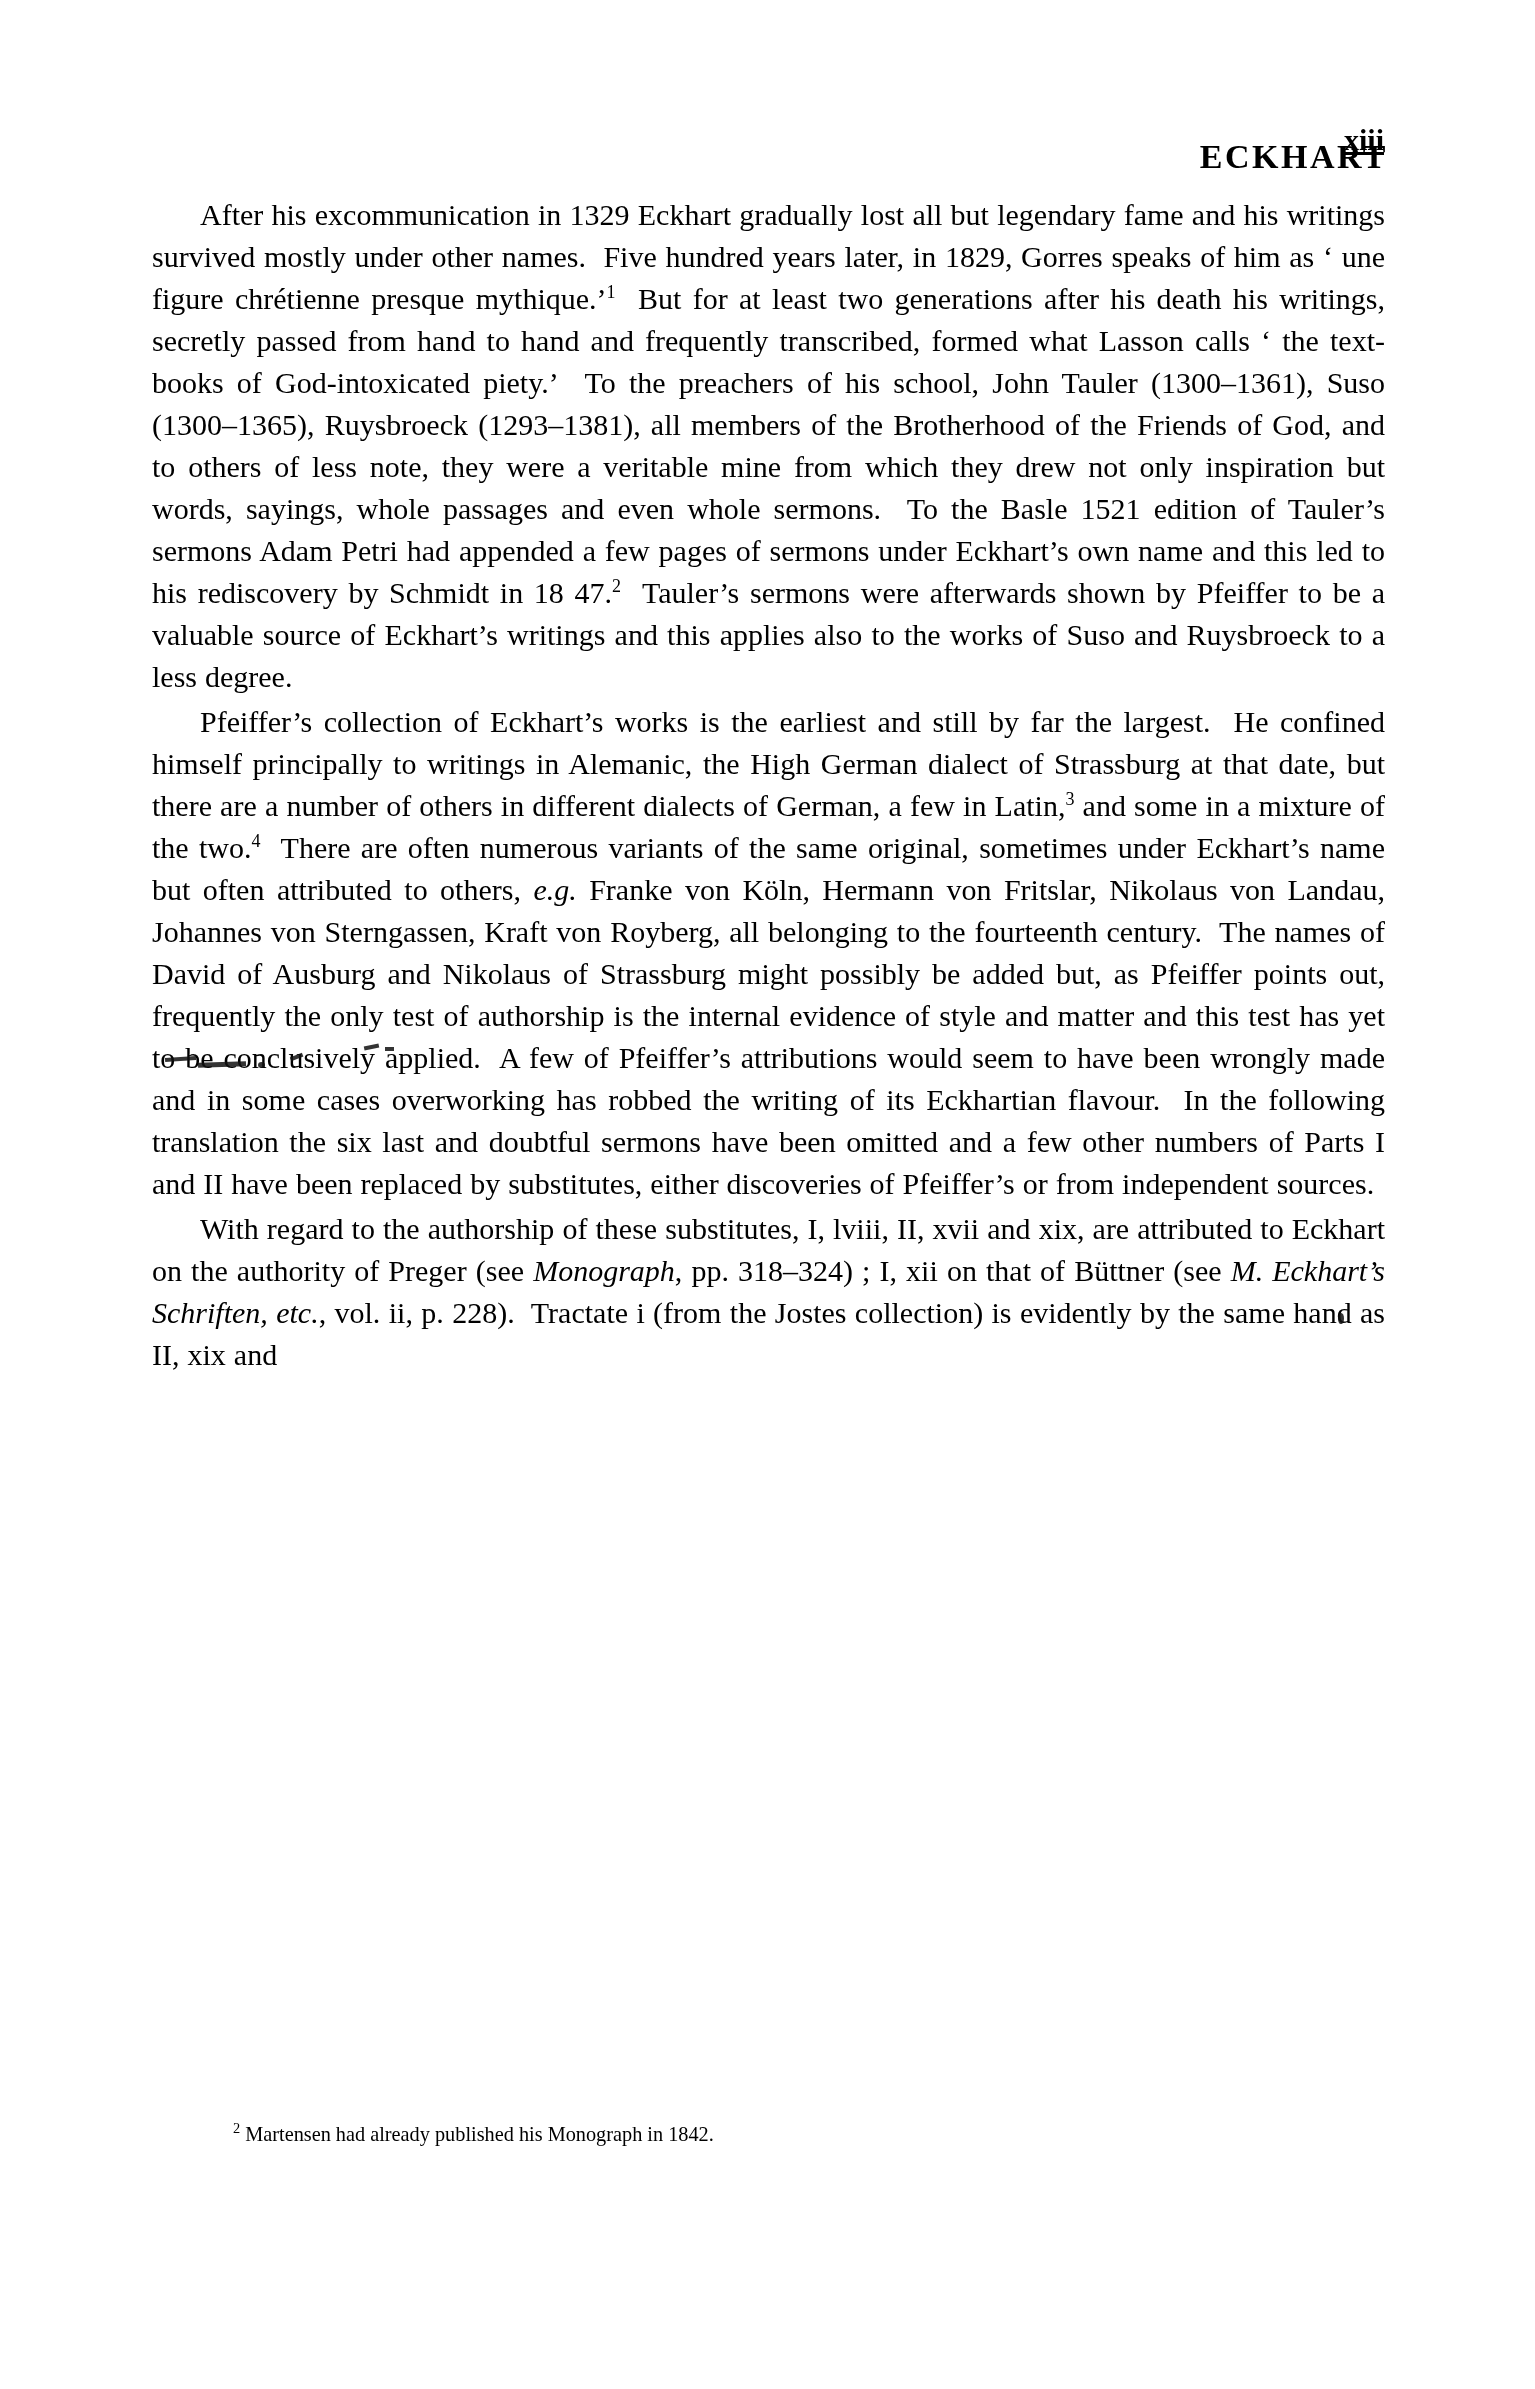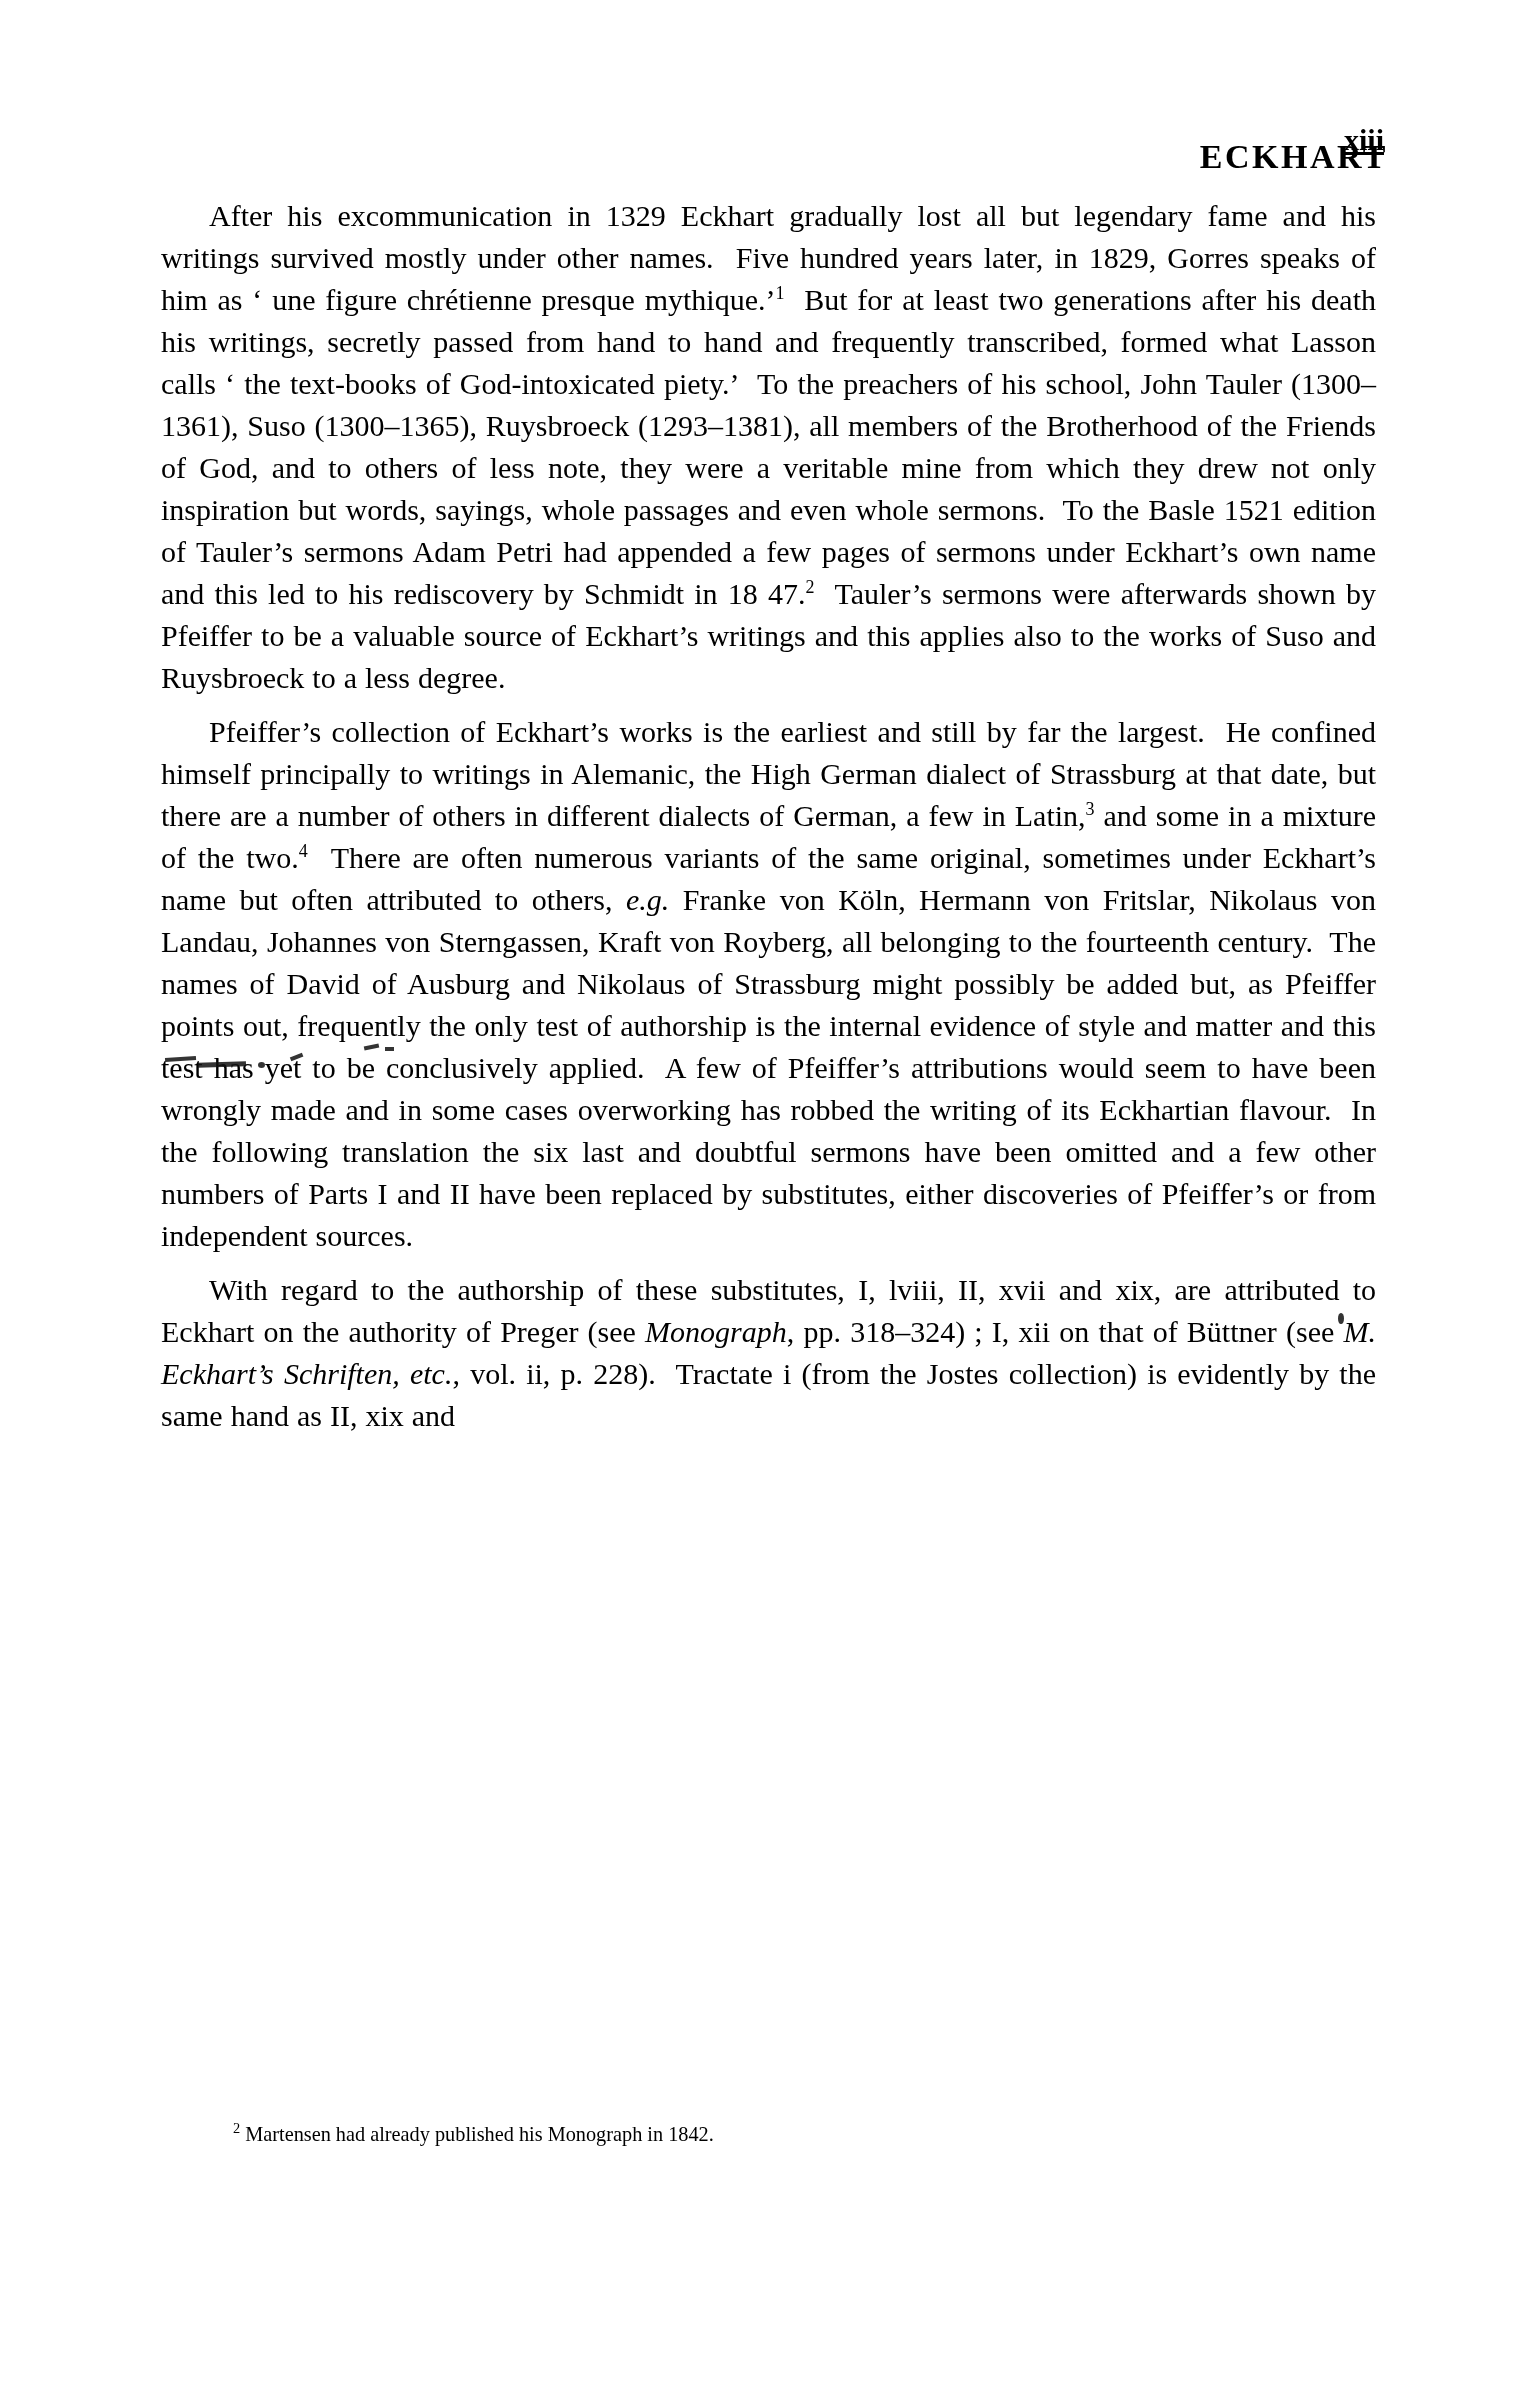--- a/index.html
+++ b/index.html
@@ -49,21 +49,21 @@
     right: 4px;
     top: 1px;
     font-size: 30px;
     font-weight: bold;
     line-height: 1.0;
     text-decoration: underline;
   }
 
   
   .body-text p {
-    margin: 12px;
+    margin: 3px;
     font-size: 30px;
     line-height: 42px;
     text-align: justify;
     text-indent: 48px;
     text-justify: inter-word;
     word-spacing: 0.5px;
     hyphens: manual;
   }
   .body-text p.p-first {
     text-indent: 48px;

